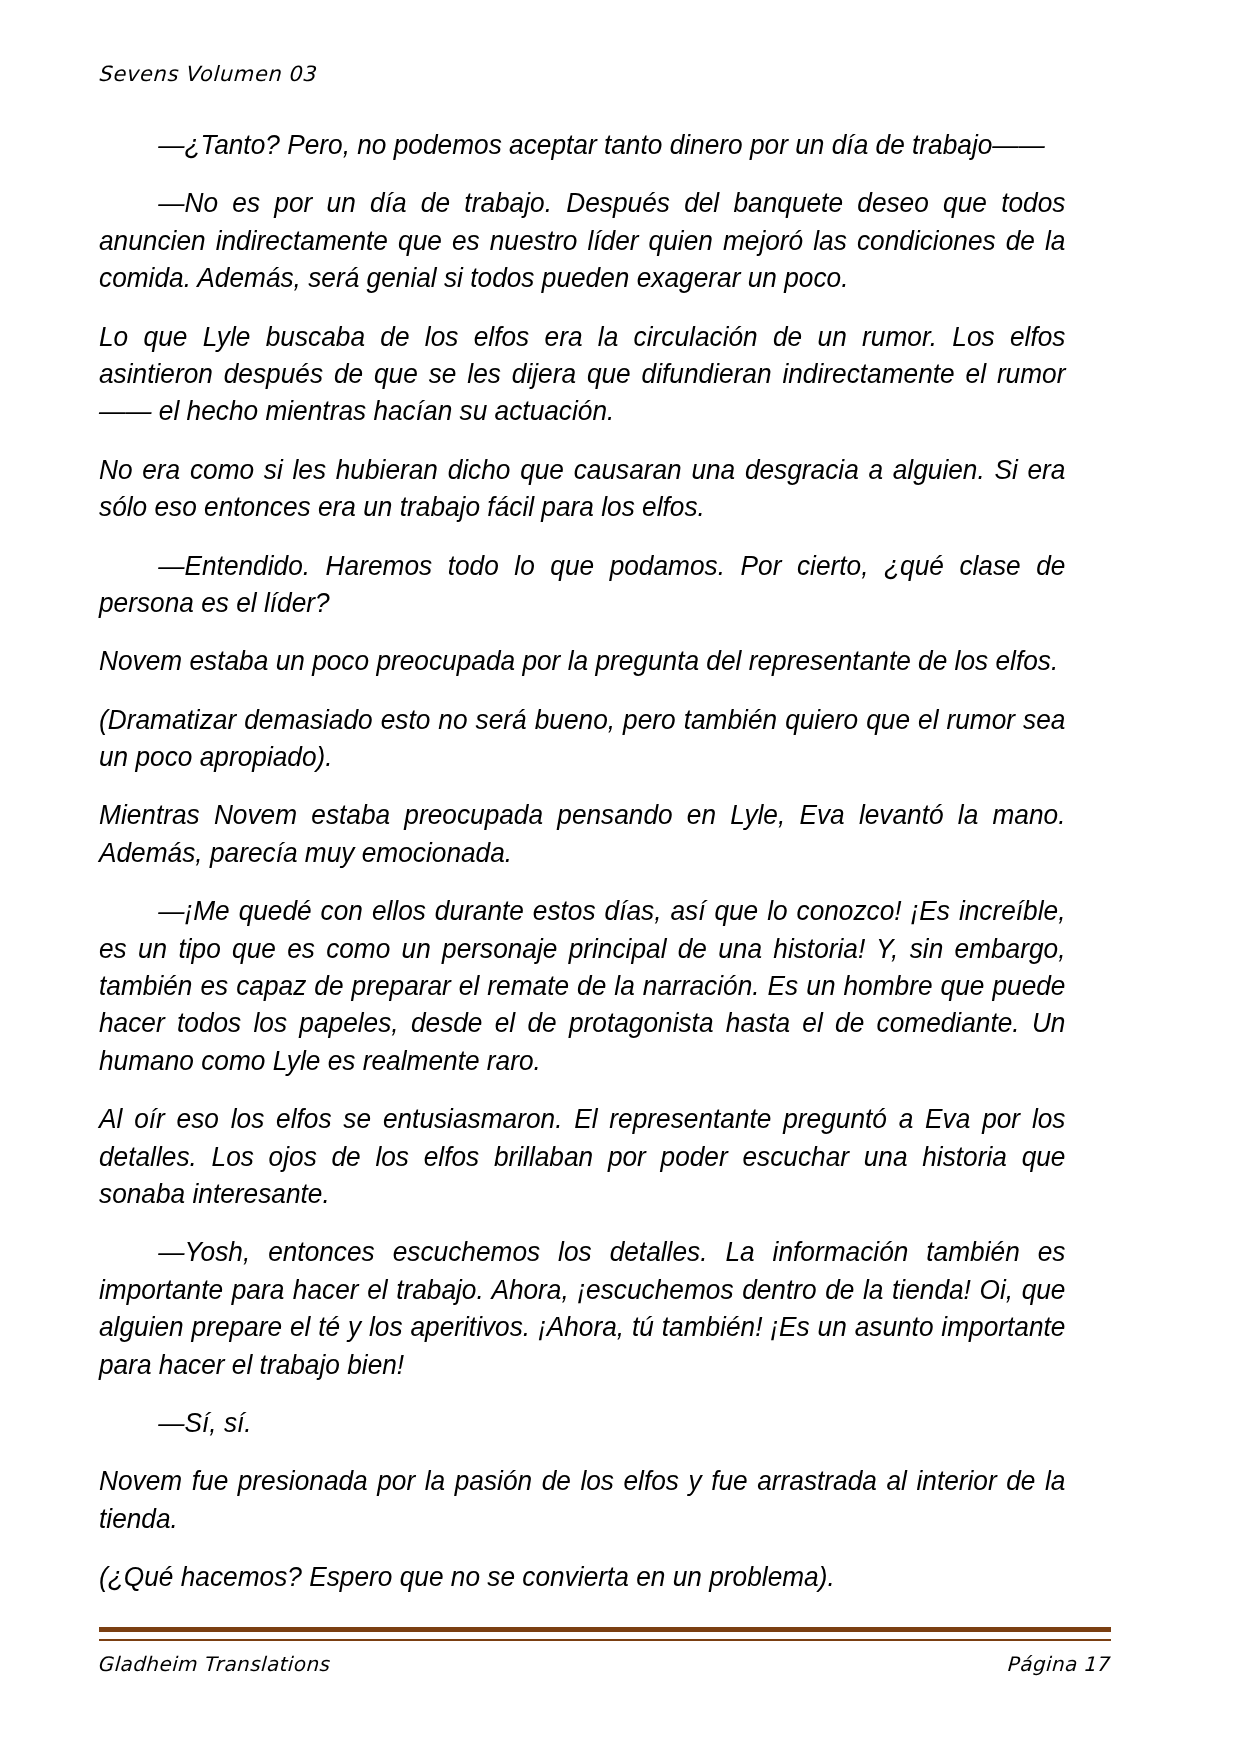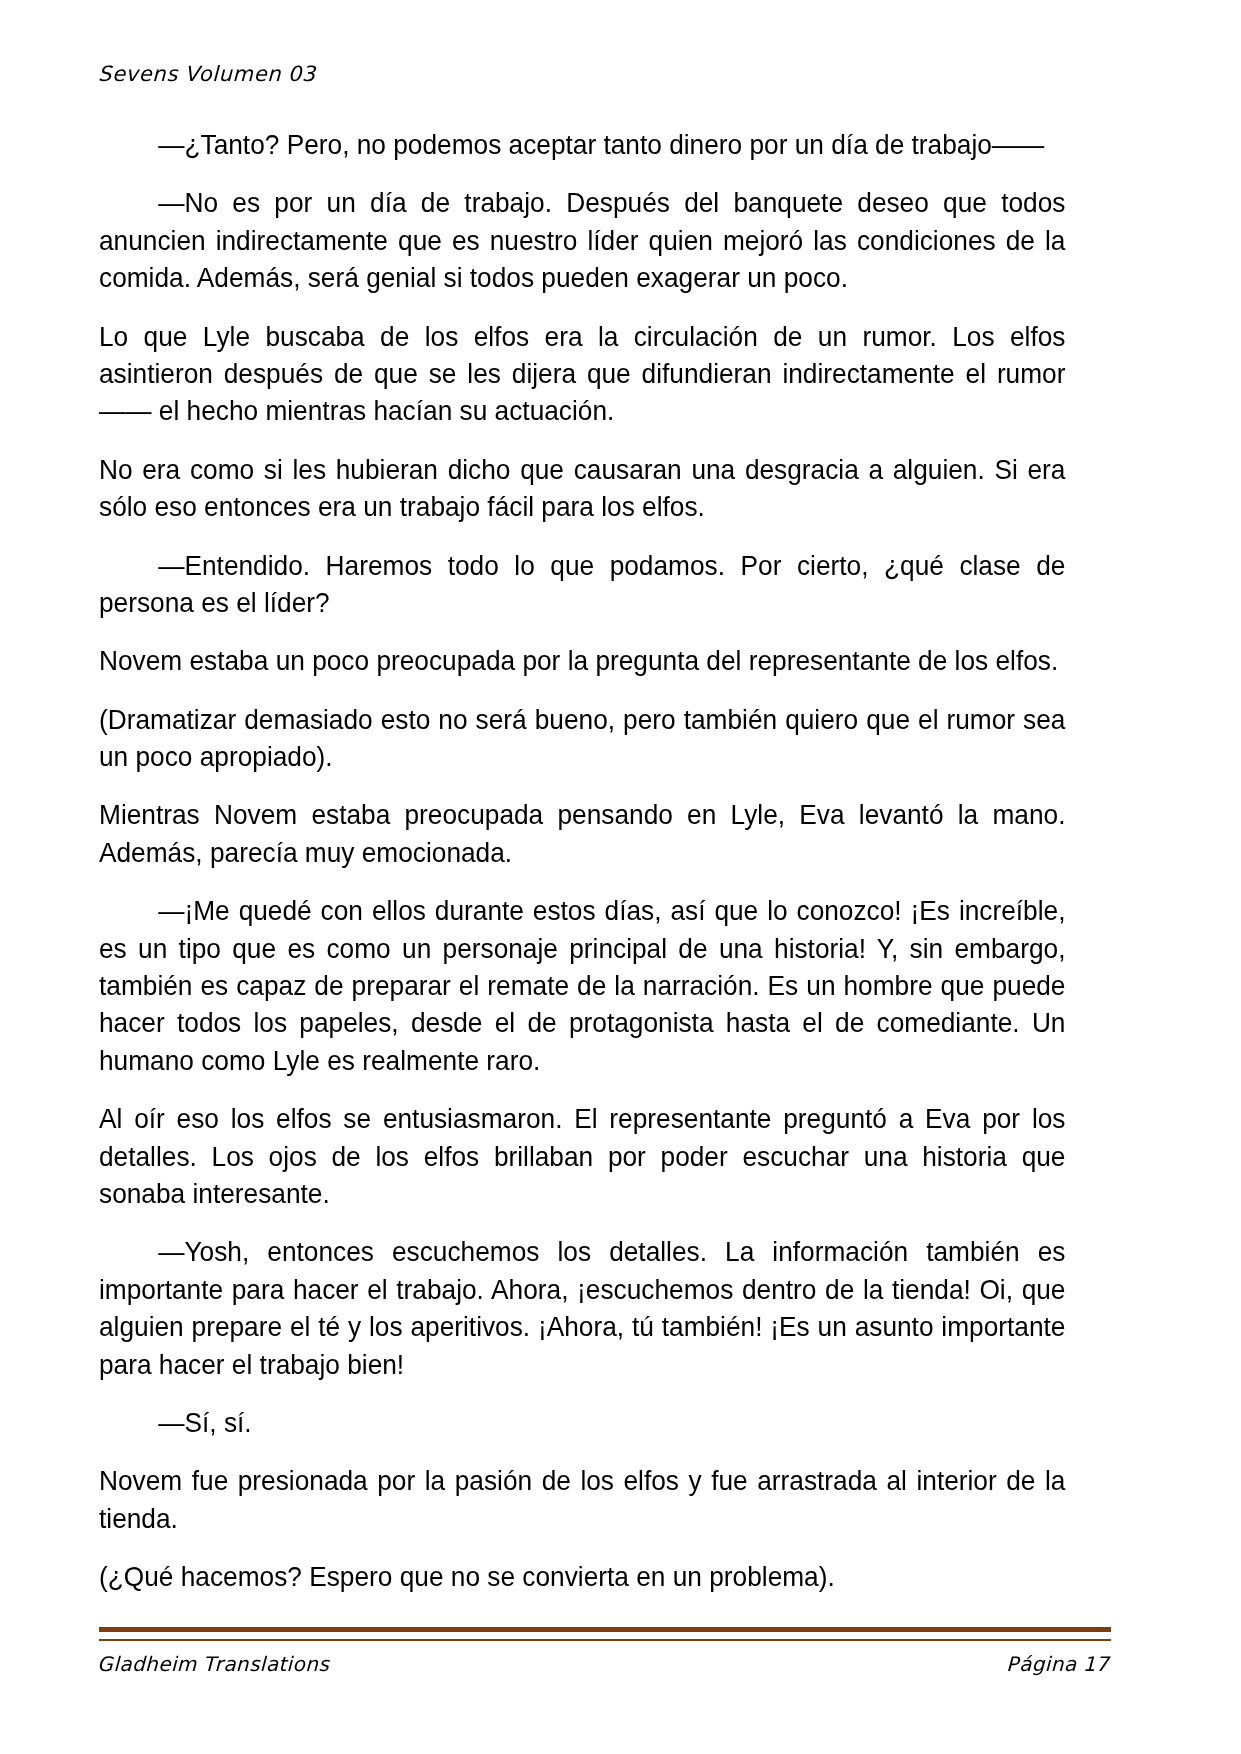--- a/index.html
+++ b/index.html
@@ -35,20 +35,21 @@
     transform: skewX(-4deg);
     transform-origin: left bottom;
   }
 
   
   .content {
     position: absolute;
     left: 99px;
     top: 126px;
     width: 1012px;
+    font-style: italic;
   }
   .para {
     margin: 0 0 21px 0;
     font-size: 27.5px;
     line-height: 1.36;
     color: #000000;
     text-align: justify;
     font-stretch: condensed;
     font-family: "Liberation Sans Narrow", "Liberation Sans", "DejaVu Sans Condensed", sans-serif;
     transform: scaleX(0.955);

